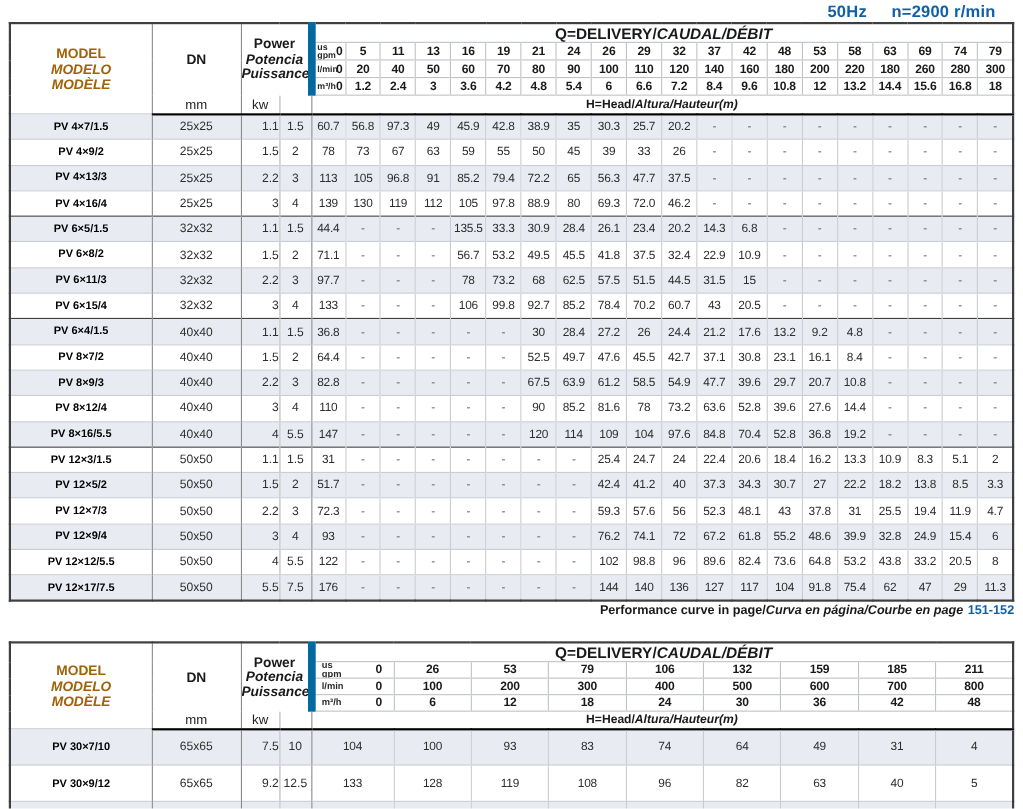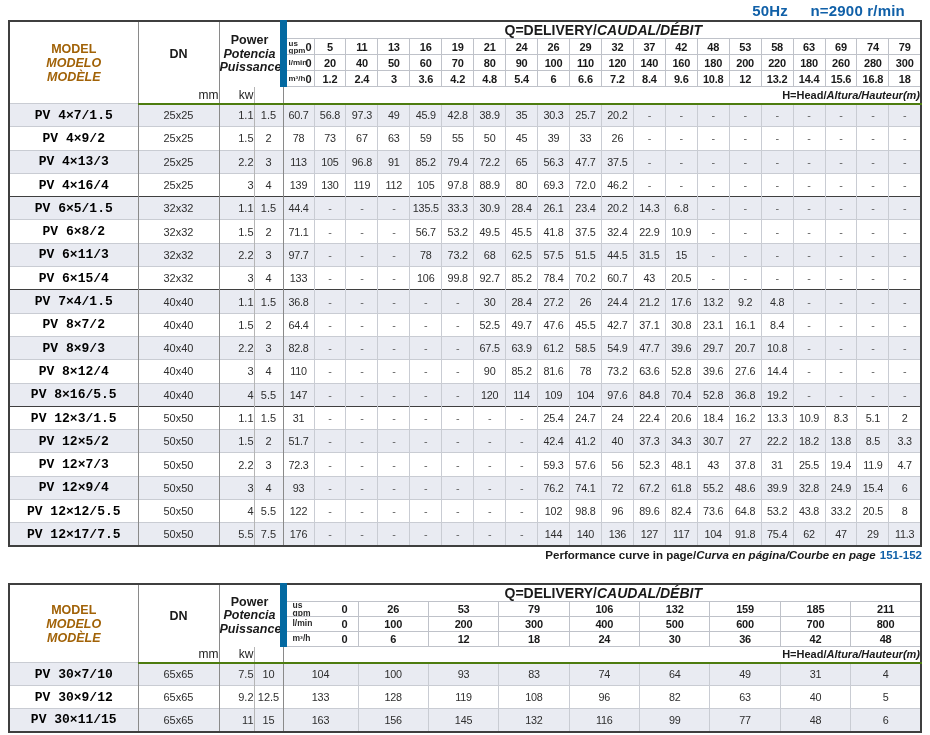--- a/index.html
+++ b/index.html
@@ -52,30 +52,30 @@
   .q-unit { border-left:1px solid #bfc2c9; letter-spacing:-0.2px; }
   .q-unit-first { position:relative; }
   .u-label {
     position:absolute; left:2px; top:50%; transform:translateY(-50%);
     font-size:8px; line-height:7.5px; font-weight:bold; color:#2b2b2b; text-align:left;
   }
   .t2 .u-label { left:6px; font-size:8.5px; }
   .u-zero { position:absolute; right:2px; top:50%; transform:translateY(-50%); font-weight:bold; }
   .t2 .u-zero { right:10px; }
 
-  thead tr.hr-bot th { border-bottom:2px solid #4d7c0f;text-align:right; }
+  thead tr.hr-bot th { border-bottom:2px solid #000000; }
 
   
   .t1 tbody tr { height:23.3px; }
-  .t2 tbody tr { height:23px; }
+  .t2 tbody tr { height:33px; }
   tbody td { border-top:1px solid #c9ccd3; font-size:11px; color:#2e2e2e; }
   tbody tr:nth-child(odd) td { background:#e9ebf2; }
   tbody tr.group-start td { border-top:1.5px solid #3f3f3f; }
 
-  .model-cell { font-weight:bold; font-size:13px; color:#000; border-right:1px solid #8a8a8a;font-family:Liberation Mono, monospace; }
+  .model-cell { font-weight:bold; font-size:10px; color:#000; border-right:1px solid #8a8a8a; }
   .dn-cell { border-right:1px solid #8a8a8a; }
   .kw-cell { border-right:1px solid #b5b5b5;text-align:right; }
   .hp-cell { border-right:1px solid #8a8a8a; }
   .q-cell { border-left:1px solid #c9ccd3; font-size:10.8px; letter-spacing:-0.2px; }
   td.dash { color:#5e5e5e; }
 
   
   .curve-note {
     position:absolute; top:549px; right:8px;
     font-size:11.5px; font-weight:bold; color:#1a1a1a;
@@ -421,21 +421,21 @@
         <td class="q-cell">20.5</td>
         <td class="q-cell dash">-</td>
         <td class="q-cell dash">-</td>
         <td class="q-cell dash">-</td>
         <td class="q-cell dash">-</td>
         <td class="q-cell dash">-</td>
         <td class="q-cell dash">-</td>
         <td class="q-cell dash">-</td>
       </tr>
       <tr class="group-start">
-        <td class="model-cell">PV 7×4/1.5</td>
+        <td class="model-cell">PV 6×4/1.5</td>
         <td class="dn-cell">40x40</td>
         <td class="kw-cell">1.1</td>
         <td class="hp-cell">1.5</td>
         <td class="q-cell">36.8</td>
         <td class="q-cell dash">-</td>
         <td class="q-cell dash">-</td>
         <td class="q-cell dash">-</td>
         <td class="q-cell dash">-</td>
         <td class="q-cell dash">-</td>
         <td class="q-cell">30</td>

